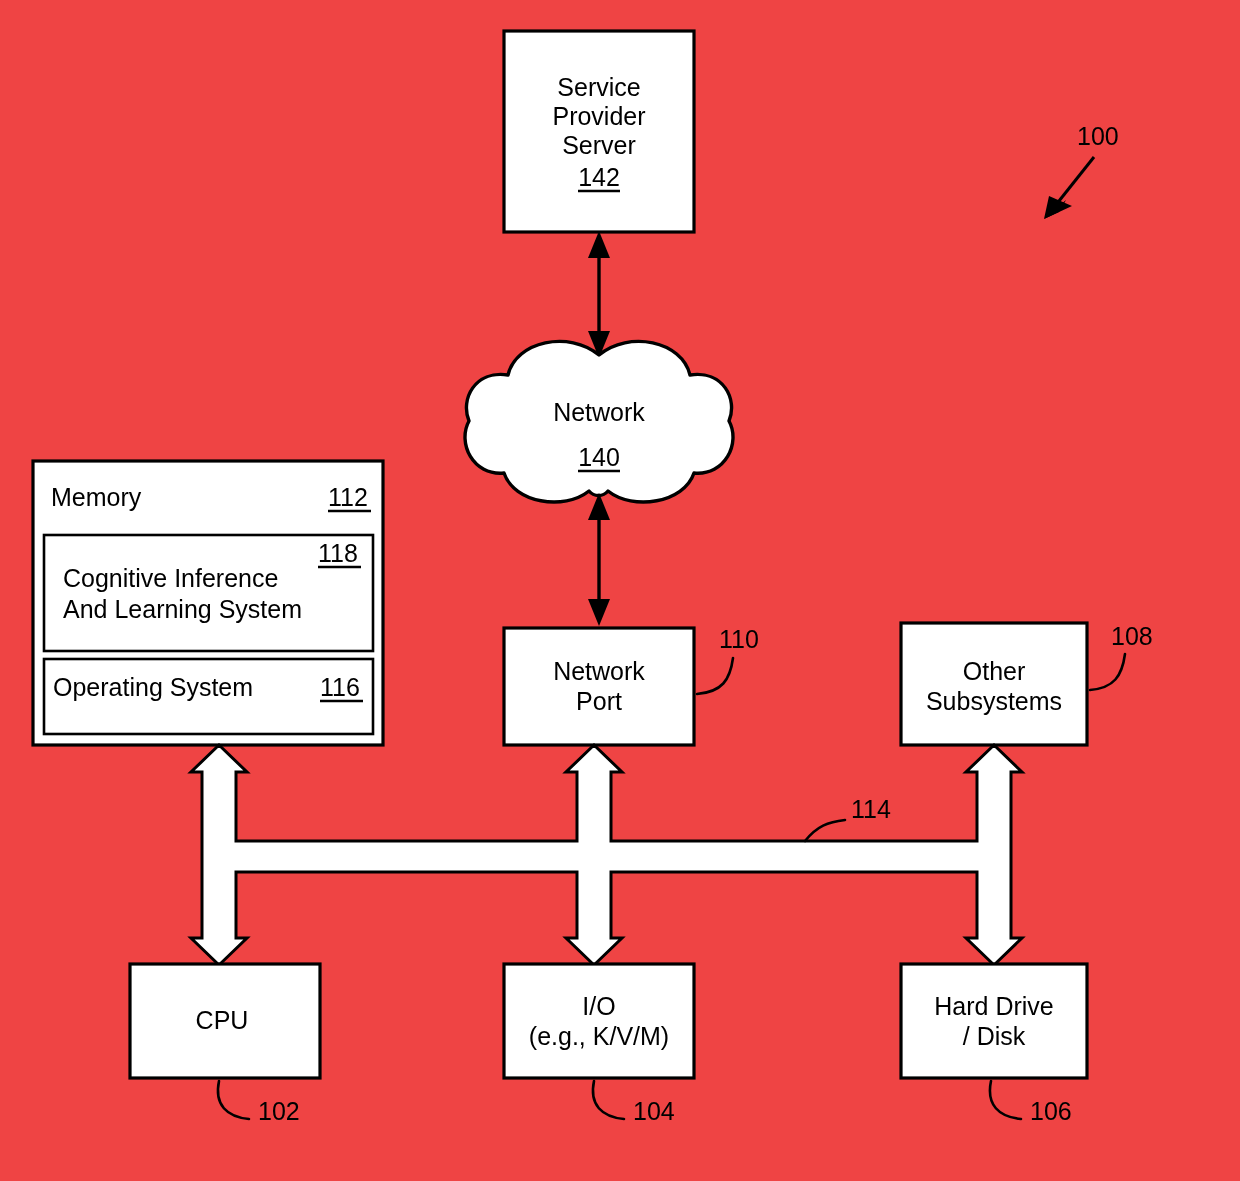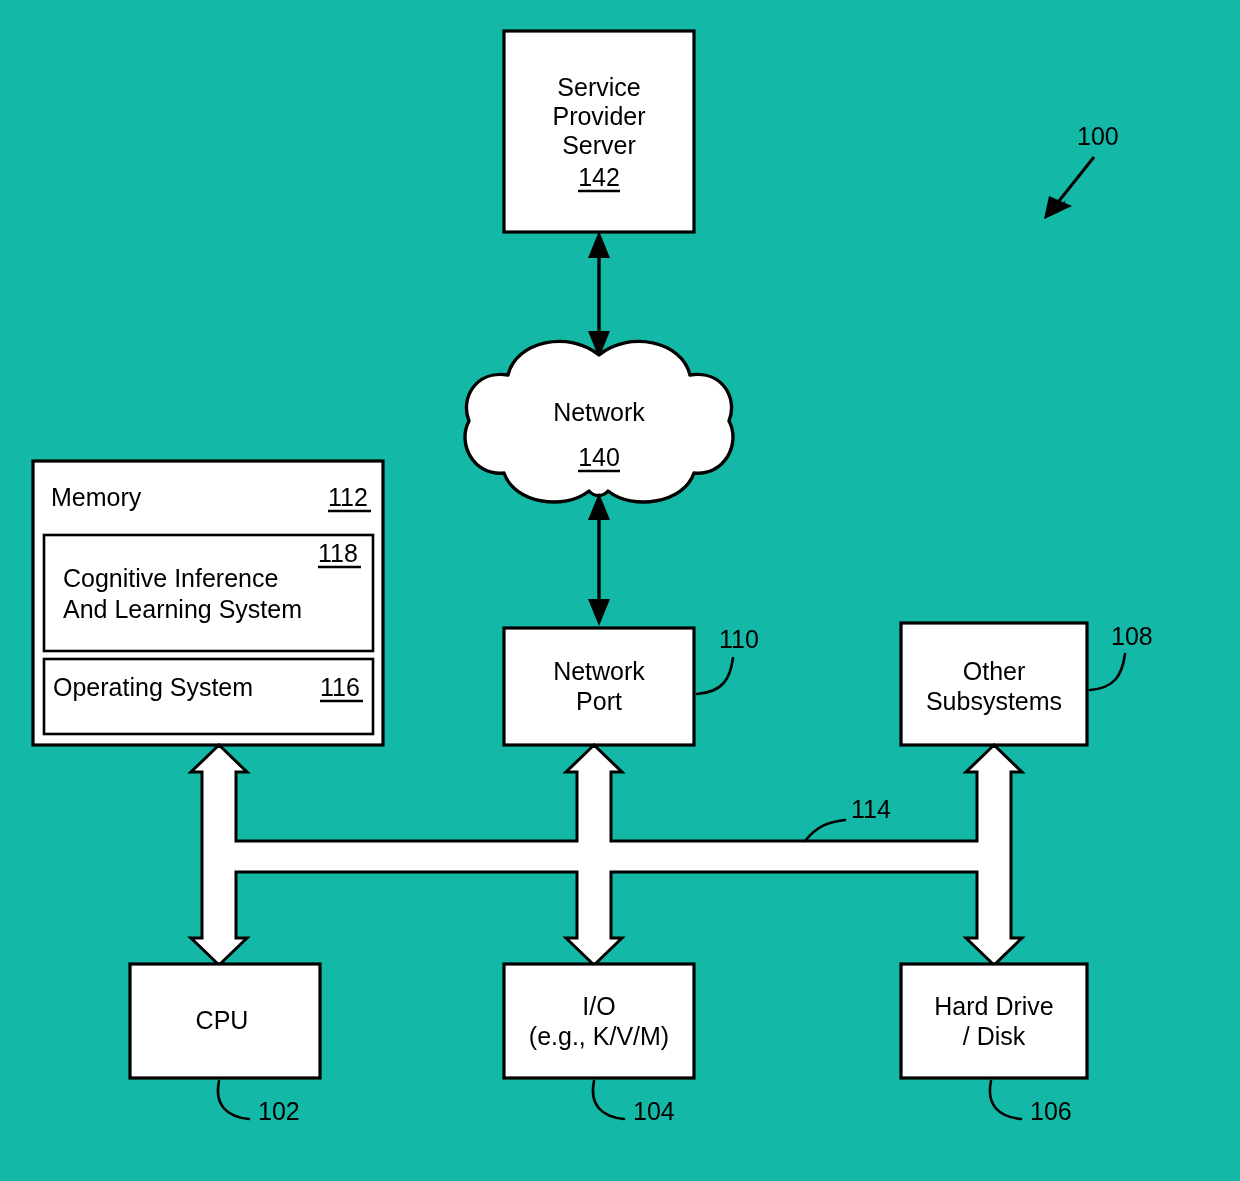--- a/index.html
+++ b/index.html
@@ -10,21 +10,21 @@
   }
   body {
     font-family: "Liberation Sans", "DejaVu Sans", sans-serif;
     color: #000000;
   }
   #diagram-root {
     position: relative;
     width: 1240px;
     height: 1181px;
     overflow: hidden;
-    background: #14b8a6;
+    background: #ef4444;
   }
   svg.diagram {
     display: block;
     width: 1240px;
     height: 1181px;
   }
   .box-shape {
     fill: #ffffff;
     stroke: #000000;
     stroke-width: 3.2;

